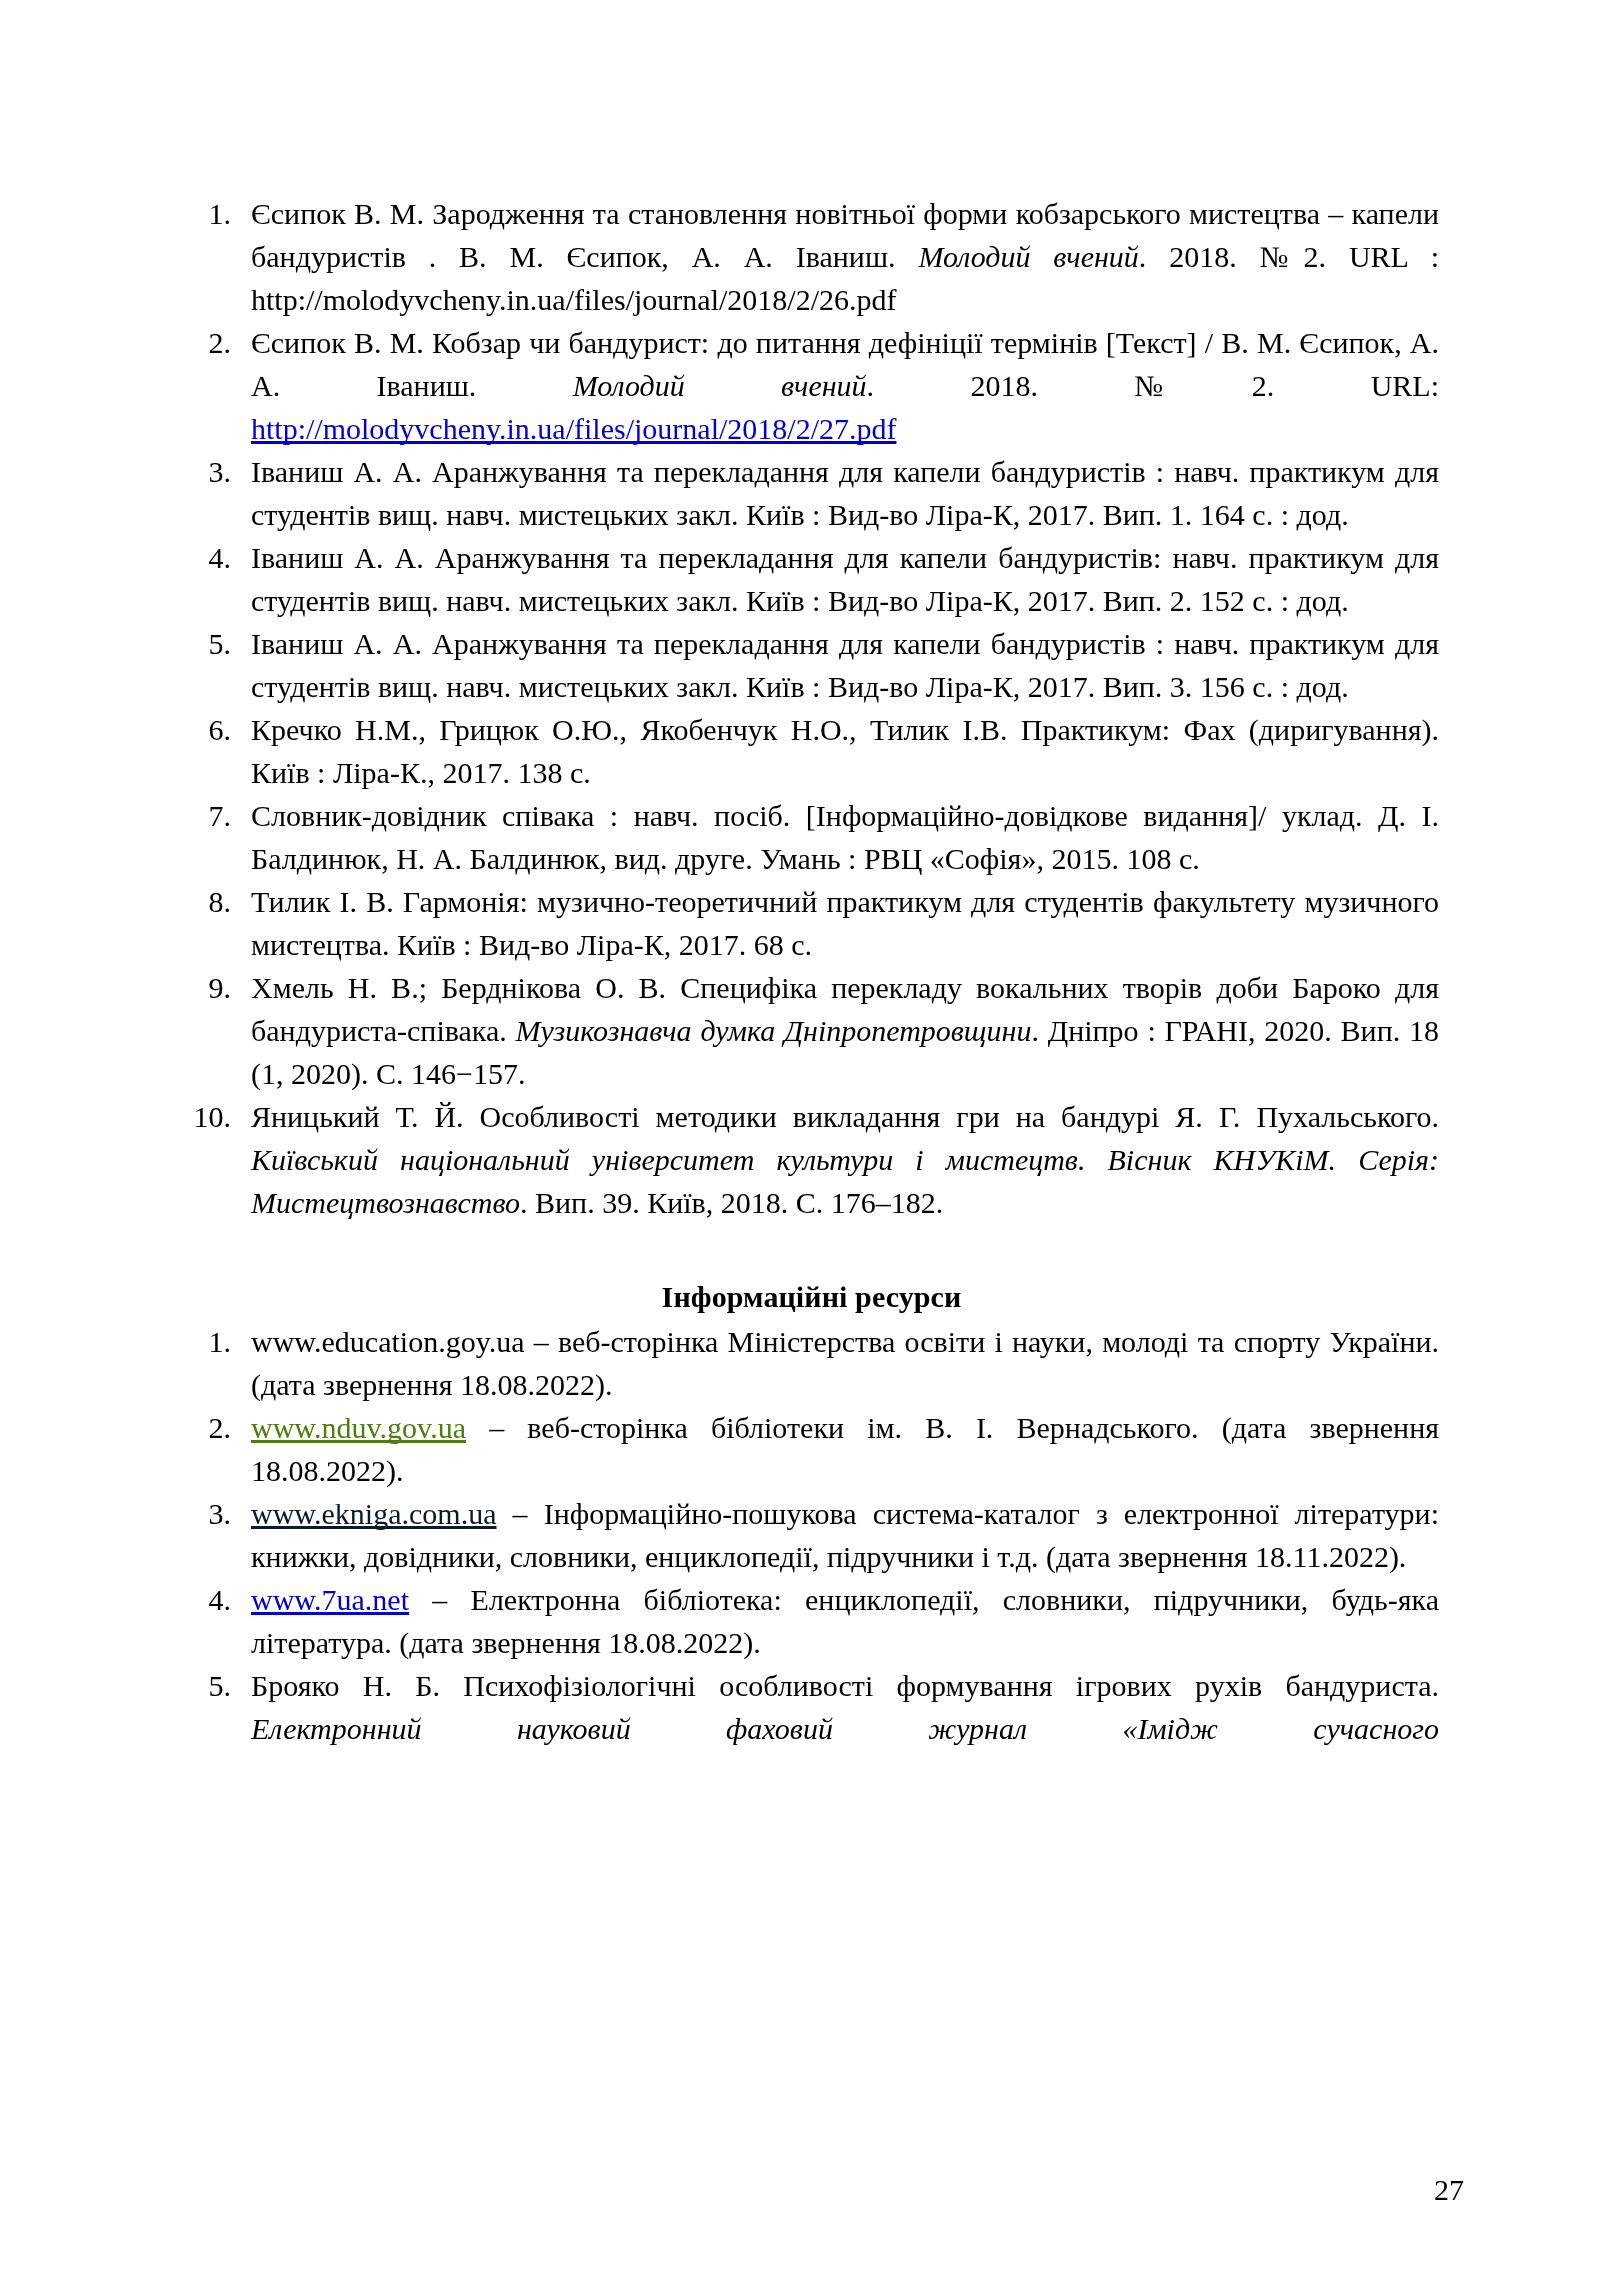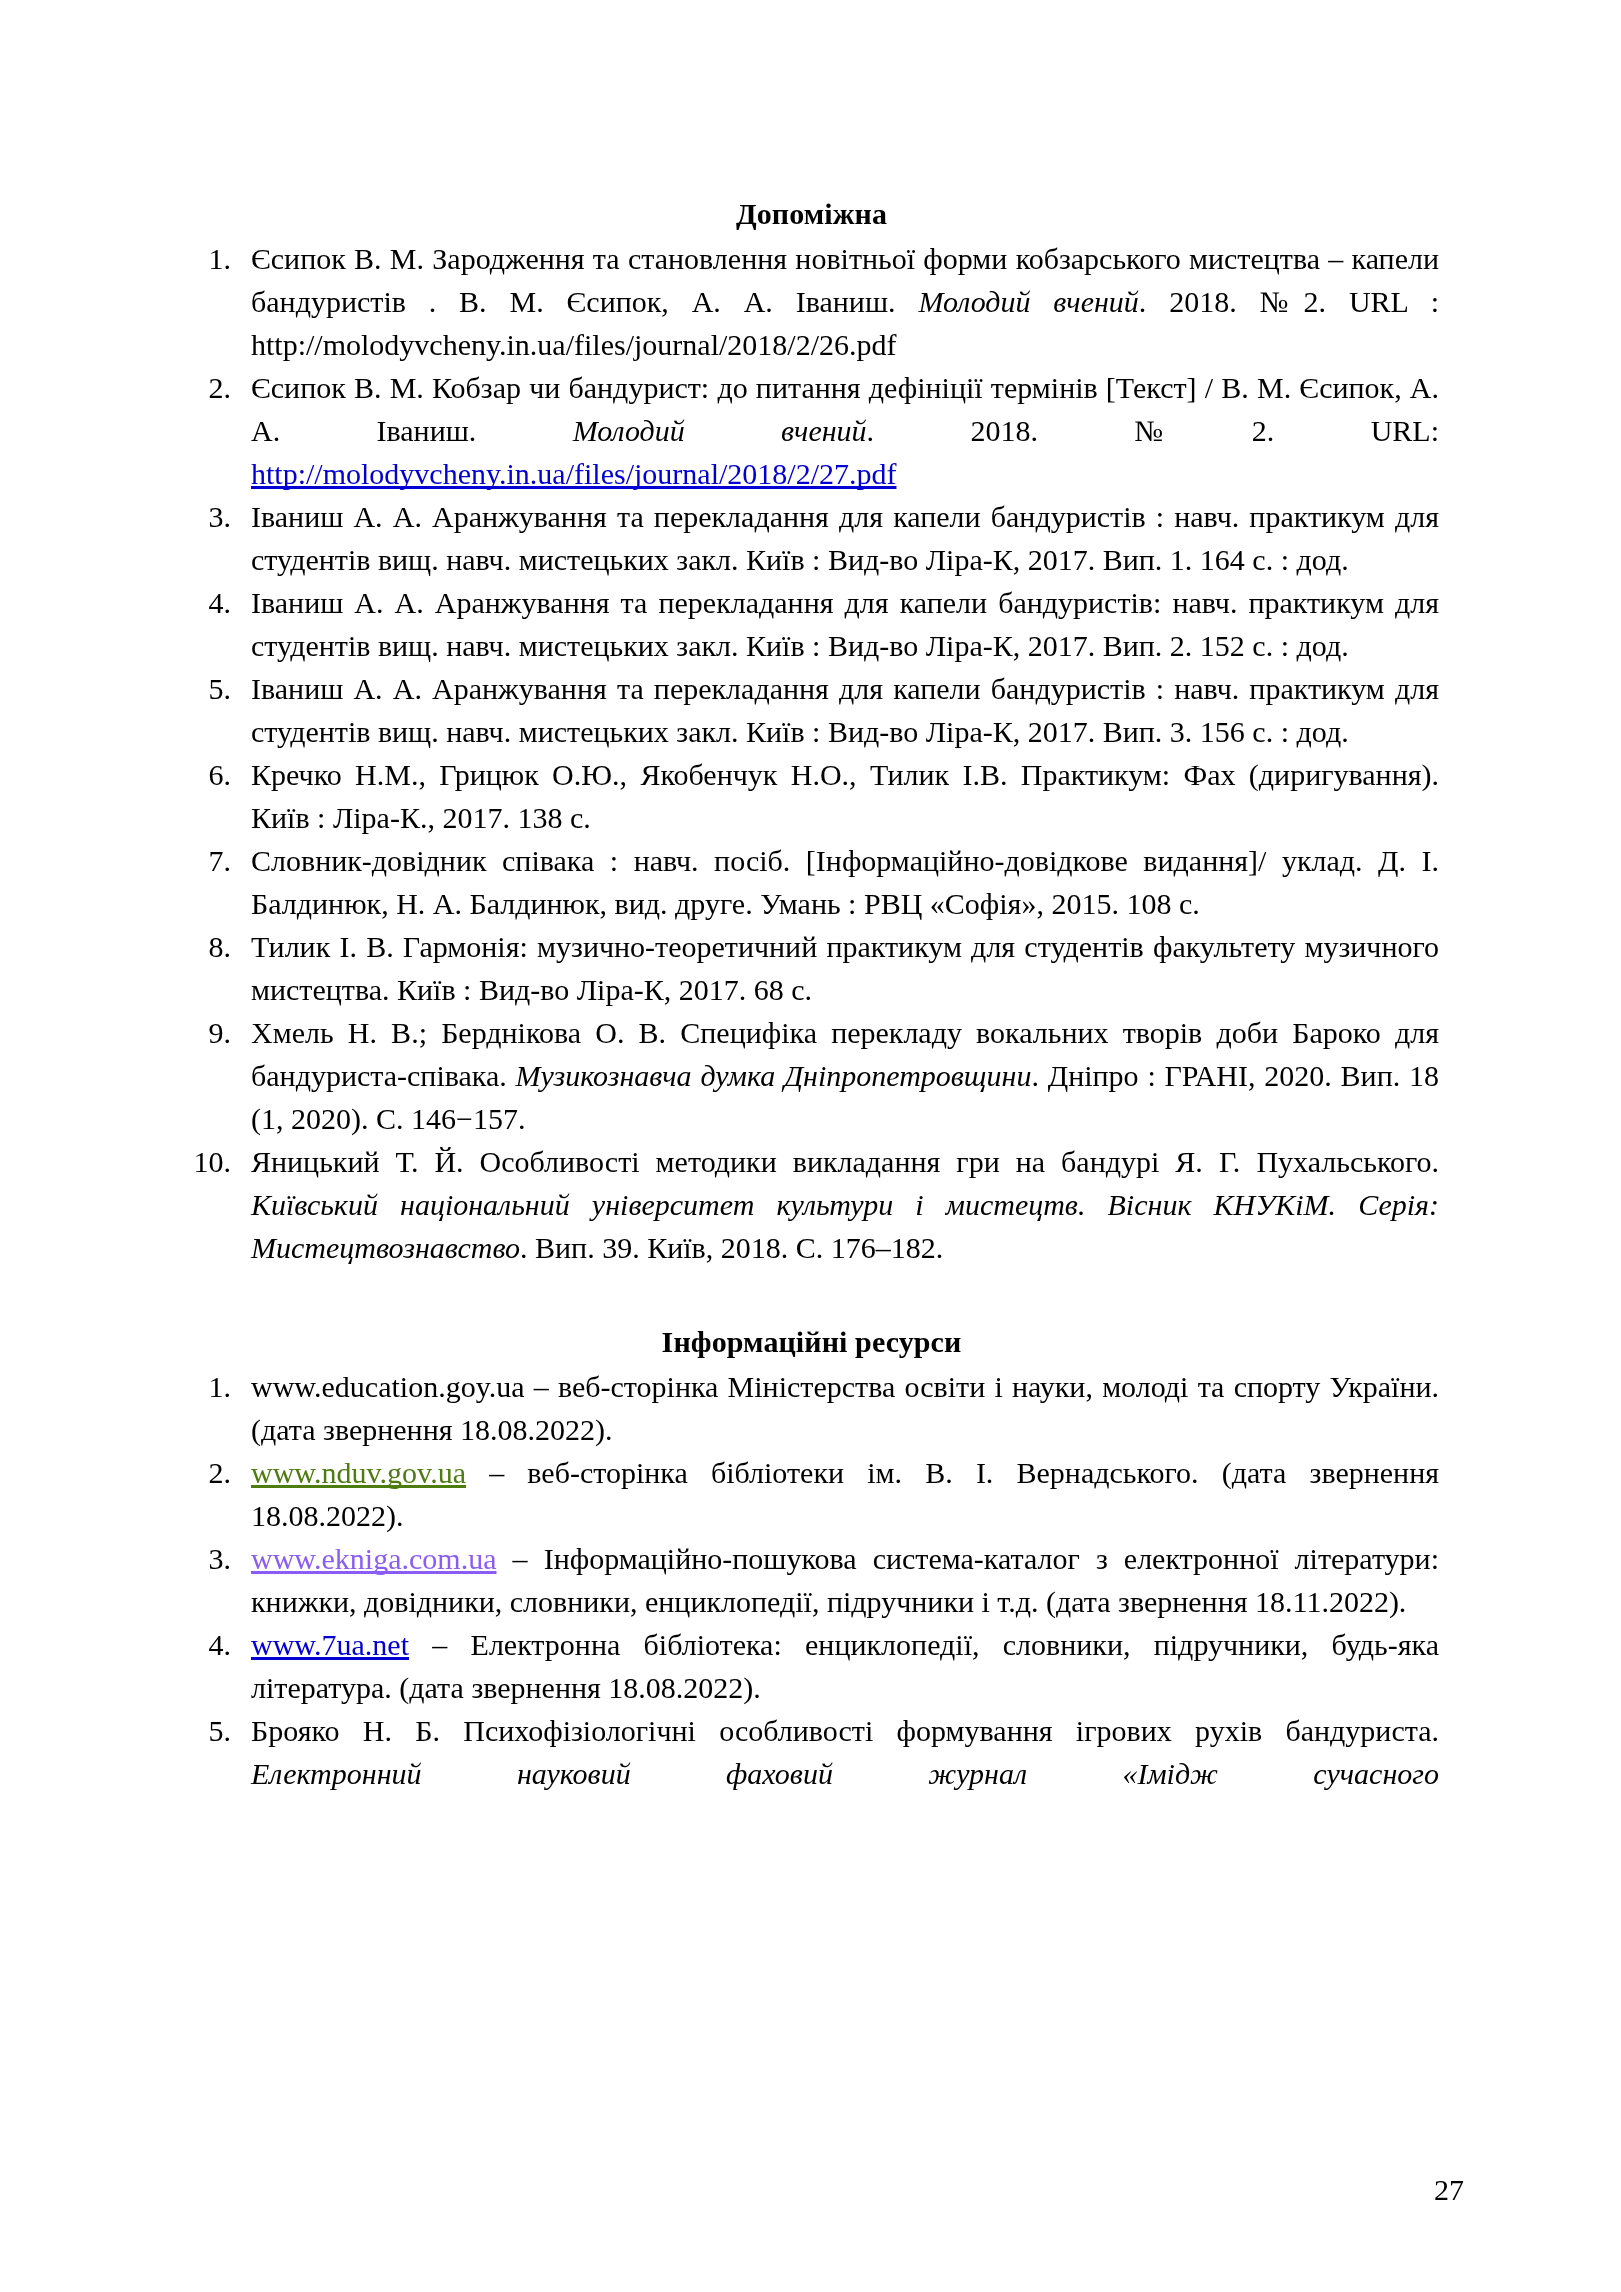--- a/index.html
+++ b/index.html
@@ -97,21 +97,20 @@
     text-align: right;
     font-family: Liberation Serif, serif;
   }
 </style>
 </head>
 <body>
 
 <div class="page">
   <div class="content">
 
-    <h2 class="section-heading">Допоміжна</h2>
 
     <ol class="ref-list">
       <li>
         <span class="num">1.</span>
         <span class="ref-body justify-all"><span>Єсипок В. М. Зародження та становлення новітньої форми кобзарського мистецтва – капели бандуристів . В. М. Єсипок, А. А. Іваниш. </span><i class="ital">Молодий вчений</i><span>. 2018. №2. URL : http://molodyvcheny.in.ua/files/journal/2018/2/26.pdf</span></span>
       </li>
       <li>
         <span class="num">2.</span>
         <span class="ref-body"><span>Єсипок В. М. Кобзар чи бандурист: до питання дефініції термінів [Текст] / В. М. Єсипок, А. А. Іваниш. </span><i class="ital">Молодий вчений</i><span>. 2018. №2. URL: </span><a class="weblink" href="#" style="color: rgb(0, 0, 212);">http://molodyvcheny.in.ua/files/journal/2018/2/27.pdf</a></span>
       </li>
@@ -155,21 +154,21 @@
       <li>
         <span class="num">1.</span>
         <span class="ref-body"><span>www.education.goy.ua – веб-сторінка Міністерства освіти і науки, молоді та спорту України. (дата звернення 18.08.2022).</span></span>
       </li>
       <li>
         <span class="num">2.</span>
         <span class="ref-body"><a class="weblink" href="#" style="color: #4d7c0f;">www.nduv.gov.ua</a><span> – веб-сторінка бібліотеки ім. В. І. Вернадського. (дата звернення 18.08.2022).</span></span>
       </li>
       <li>
         <span class="num">3.</span>
-        <span class="ref-body"><a class="weblink" href="#" style="color: #8b5cf6;">www.ekniga.com.ua</a><span> – Інформаційно-пошукова система-каталог з електронної літератури: книжки, довідники, словники, енциклопедії, підручники і т.д. (дата звернення 18.11.2022).</span></span>
+        <span class="ref-body"><a class="weblink" href="#" style="color: #0f172a;">www.ekniga.com.ua</a><span> – Інформаційно-пошукова система-каталог з електронної літератури: книжки, довідники, словники, енциклопедії, підручники і т.д. (дата звернення 18.11.2022).</span></span>
       </li>
       <li>
         <span class="num">4.</span>
         <span class="ref-body"><a class="weblink" href="#" style="color: rgb(0, 0, 212);">www.7ua.net</a><span> – Електронна бібліотека: енциклопедії, словники, підручники, будь-яка література. (дата звернення 18.08.2022).</span></span>
       </li>
       <li>
         <span class="num">5.</span>
         <span class="ref-body justify-all"><span>Брояко Н. Б. Психофізіологічні особливості формування ігрових рухів бандуриста. </span><i class="ital">Електронний науковий фаховий журнал «Імідж сучасного</i></span>
       </li>
     </ol>

